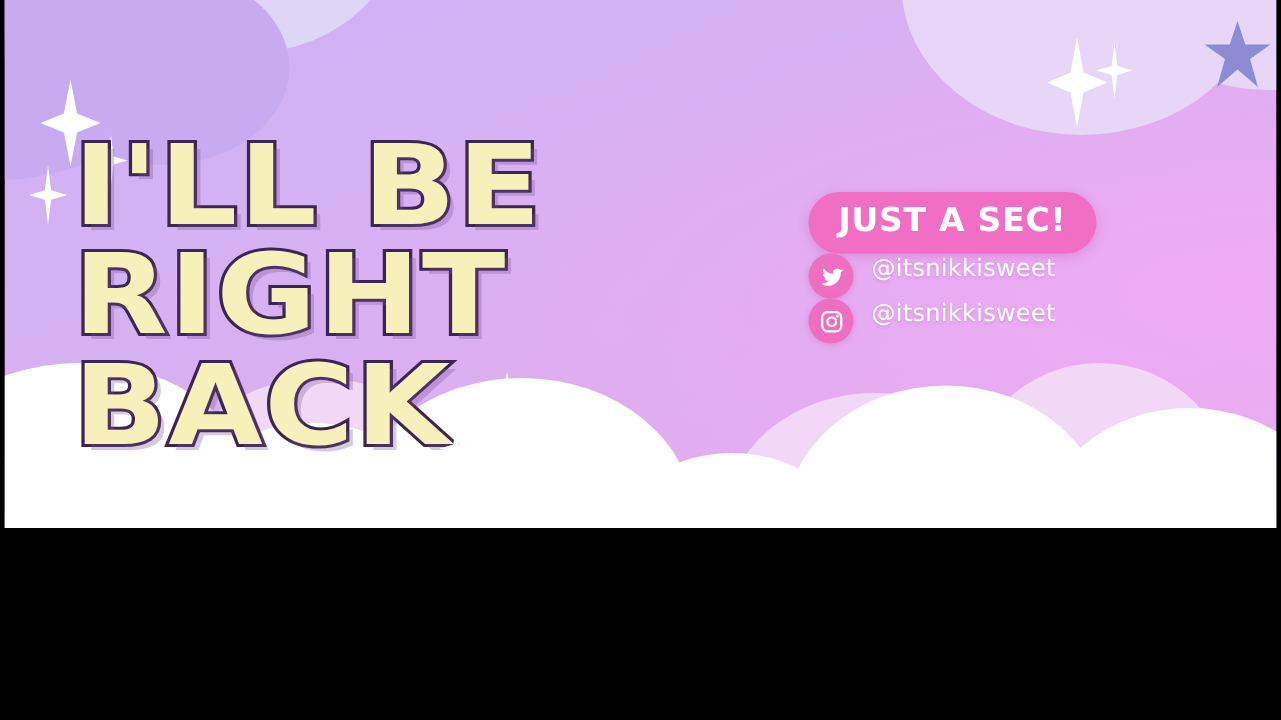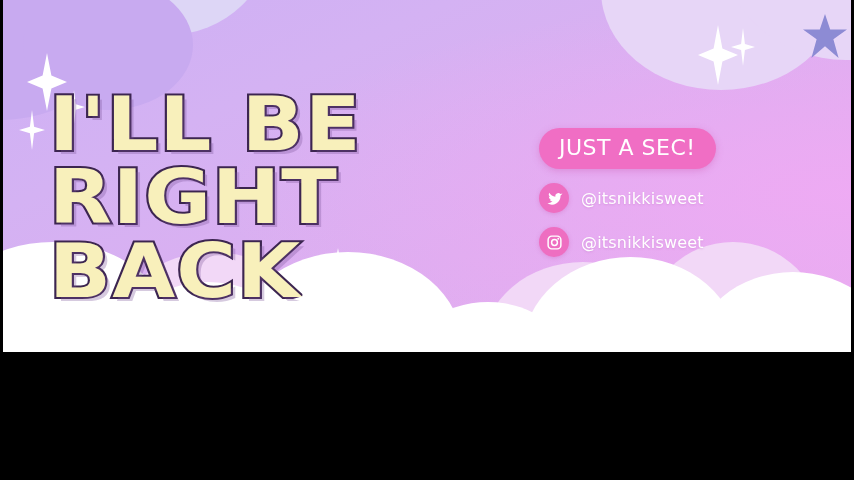--- a/index.html
+++ b/index.html
@@ -73,31 +73,29 @@
     position:absolute;
     left:536px; top:128px;
     width:270px;
     z-index:45;
   }
   #badge{
     display:inline-block;
     background:#f06ec4;
     color:#ffffff;
     font-family:"DejaVu Sans", sans-serif;
-    font-weight:normal;
+    font-weight:bold;
     font-size:22px;
     letter-spacing:.5px;
     padding:7px 20px 9px 20px;
     border-radius:22px;
     box-shadow:0 2px 7px rgba(200,80,170,.35);
   }
   .social{
     display:flex;
-    align-items:center;
-    margin-top:14px;
   }
   .social:first-of-type{ margin-top:26px; }
   .sicon{
     width:30px; height:30px;
     border-radius:50%;
     background:#ee6ec1;
     display:flex; align-items:center; justify-content:center;
     flex:0 0 auto;
     box-shadow:0 1px 4px rgba(200,80,170,.30);
   }

